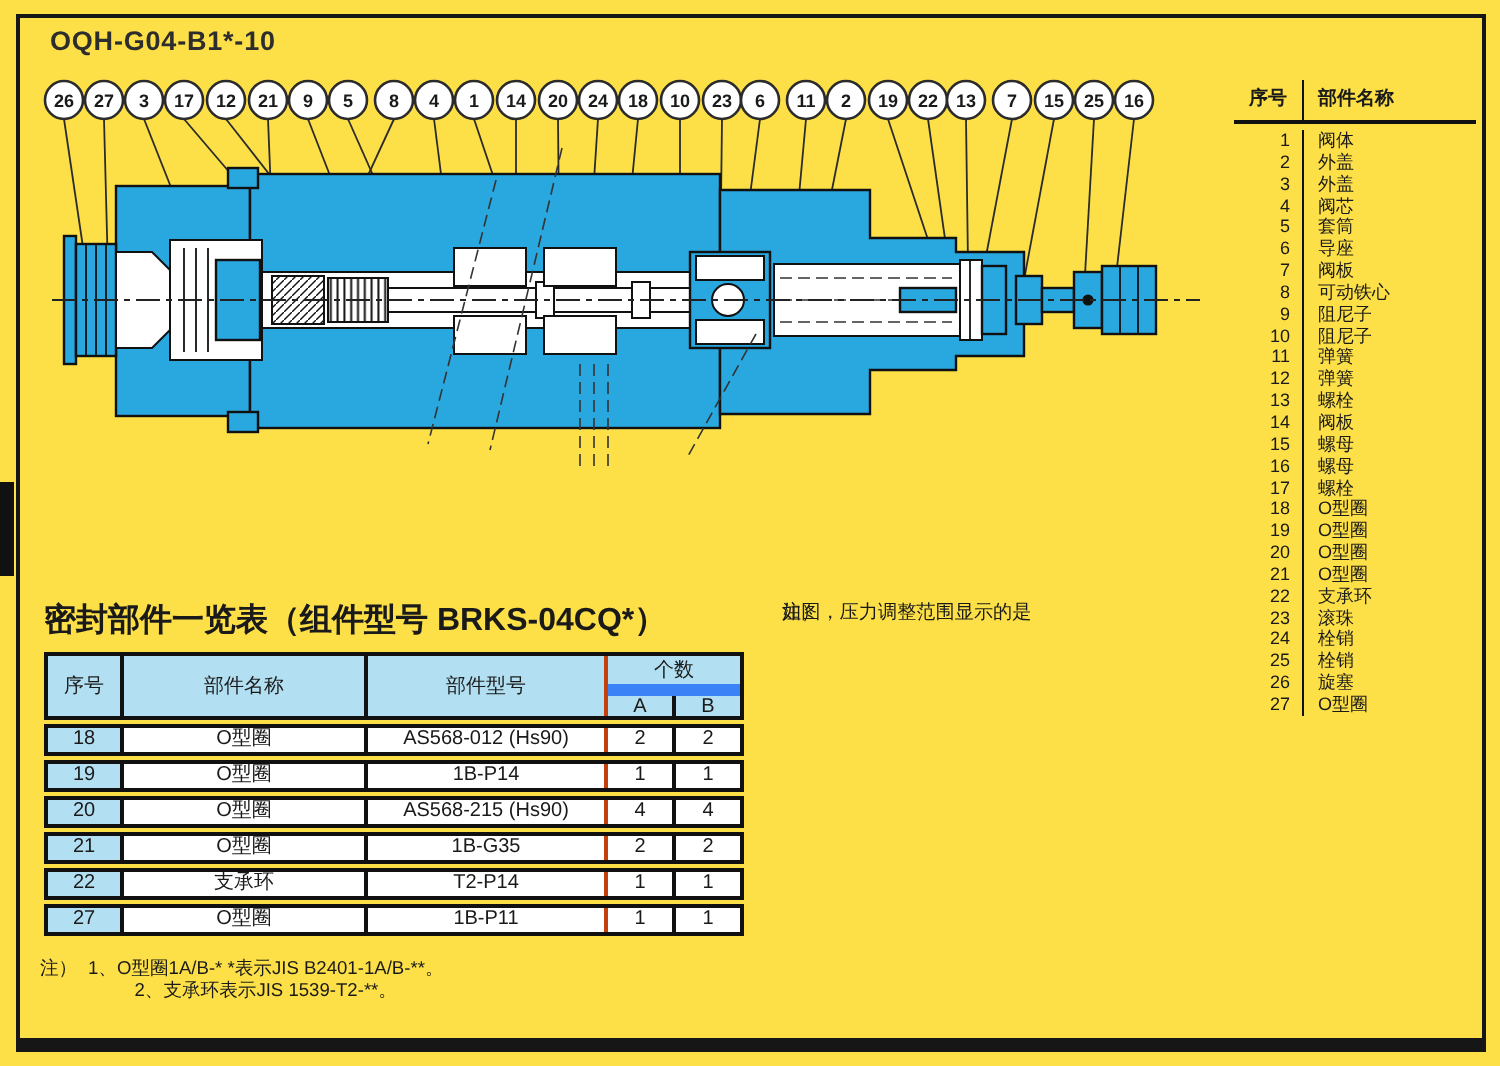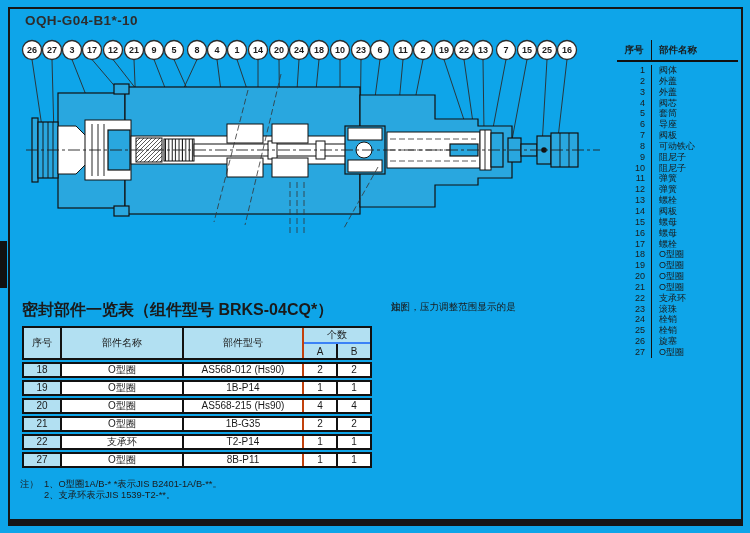--- a/index.html
+++ b/index.html
@@ -1,16 +1,16 @@
 <!DOCTYPE html>
 <html><head>
 <meta charset="utf-8">
 <style>
   html,body{margin:0;padding:0;background:#e8e8e8;}
-  .page{position:relative;width:750px;height:533px;background:#0ea5e9;overflow:hidden;
+  .page{position:relative;width:750px;height:533px;background:#fde047;overflow:hidden;
         font-family:"Liberation Sans","DejaVu Sans",sans-serif;color:#1a1a1a;}
   .frame{position:absolute;left:8px;top:7px;width:735px;height:519px;box-sizing:border-box;
          border:2px solid #161616;border-bottom:7px solid #161616;}
   .edge-mark{position:absolute;left:0;top:241px;width:7px;height:47px;background:#111;}
   .title{position:absolute;left:25px;top:13px;font-size:13.5px;font-weight:700;
          letter-spacing:.4px;color:#2d2d2d;}
   
   .diagram{position:absolute;left:18px;top:32px;}
   .cy{fill:var(--blue);stroke:#111;stroke-width:1.2;}
   .wh{fill:#fff;stroke:#111;stroke-width:1;}
@@ -28,31 +28,31 @@
   .c2{border-left:1.5px solid #111;padding-left:7px;}
   .pl-body{padding-top:3px;}
   .pl-row{display:grid;grid-template-columns:34px 1fr;height:10.85px;line-height:10.85px;font-size:9px;}
   .pl-row .c1{text-align:right;padding-right:6px;}
   
   .note{position:absolute;font-size:9.6px;line-height:14px;}
   .note .note-label{position:absolute;left:0;top:0;}
   .note .note-lines{}
   .foot{position:absolute;left:20px;top:479px;font-size:9.3px;line-height:10.7px;}
   .foot .note-label{position:absolute;left:0;top:0;}
-  .foot .note-lines{margin-left:24px;}
+  .foot .note-lines{margin-left:24px;text-align:center;}
   
   .stitle{position:absolute;left:22px;top:300px;font-size:16px;font-weight:700;}
   .stable{position:absolute;left:22px;top:326px;width:350px;font-size:10px;}
   .st-head{display:flex;border:2px solid #111;height:30px;box-sizing:content-box;background:var(--hdr);}
   .st-c{display:flex;align-items:center;justify-content:center;}
   .st-no{width:36px;border-right:2px solid #111;}
   .st-name{width:120px;border-right:2px solid #111;}
   .st-model{width:118px;border-right:2px solid #c2410c;text-align:right;}
   .st-qty{width:66px;display:flex;flex-direction:column;}
-  .st-qty-top{height:14px;border-bottom:2px solid #3b82f6;display:flex;align-items:center;justify-content:center;}
+  .st-qty-top{height:14px;border-bottom:6px solid #3b82f6;display:flex;align-items:center;justify-content:center;}
   .st-qty-bot{flex:1;display:flex;}
   .st-a{width:32px;border-right:2px solid #111;}
   .st-b{flex:1;}
   .st-row{display:flex;border:2px solid #111;margin-top:2px;height:12px;line-height:12px;background:#fff;}
   .st-row .st-no{background:var(--hdr);}
 </style>
 </head>
 <body>
 
 <div class="page" style="--blue: #29A7DF; --hdr: #B2E0F2;">
@@ -475,21 +475,21 @@
           <div class="st-qty">
             <div class="st-qty-bot">
               <div class="st-c st-a">1</div>
               <div class="st-c st-b">1</div>
             </div>
           </div>
         </div>
         <div class="st-row">
           <div class="st-c st-no">27</div>
           <div class="st-c st-name">O型圈</div>
-          <div class="st-c st-model">8B-P11</div>
+          <div class="st-c st-model">1B-P11</div>
           <div class="st-qty">
             <div class="st-qty-bot">
               <div class="st-c st-a">1</div>
               <div class="st-c st-b">1</div>
             </div>
           </div>
         </div>
       </div>
   </div>
 

